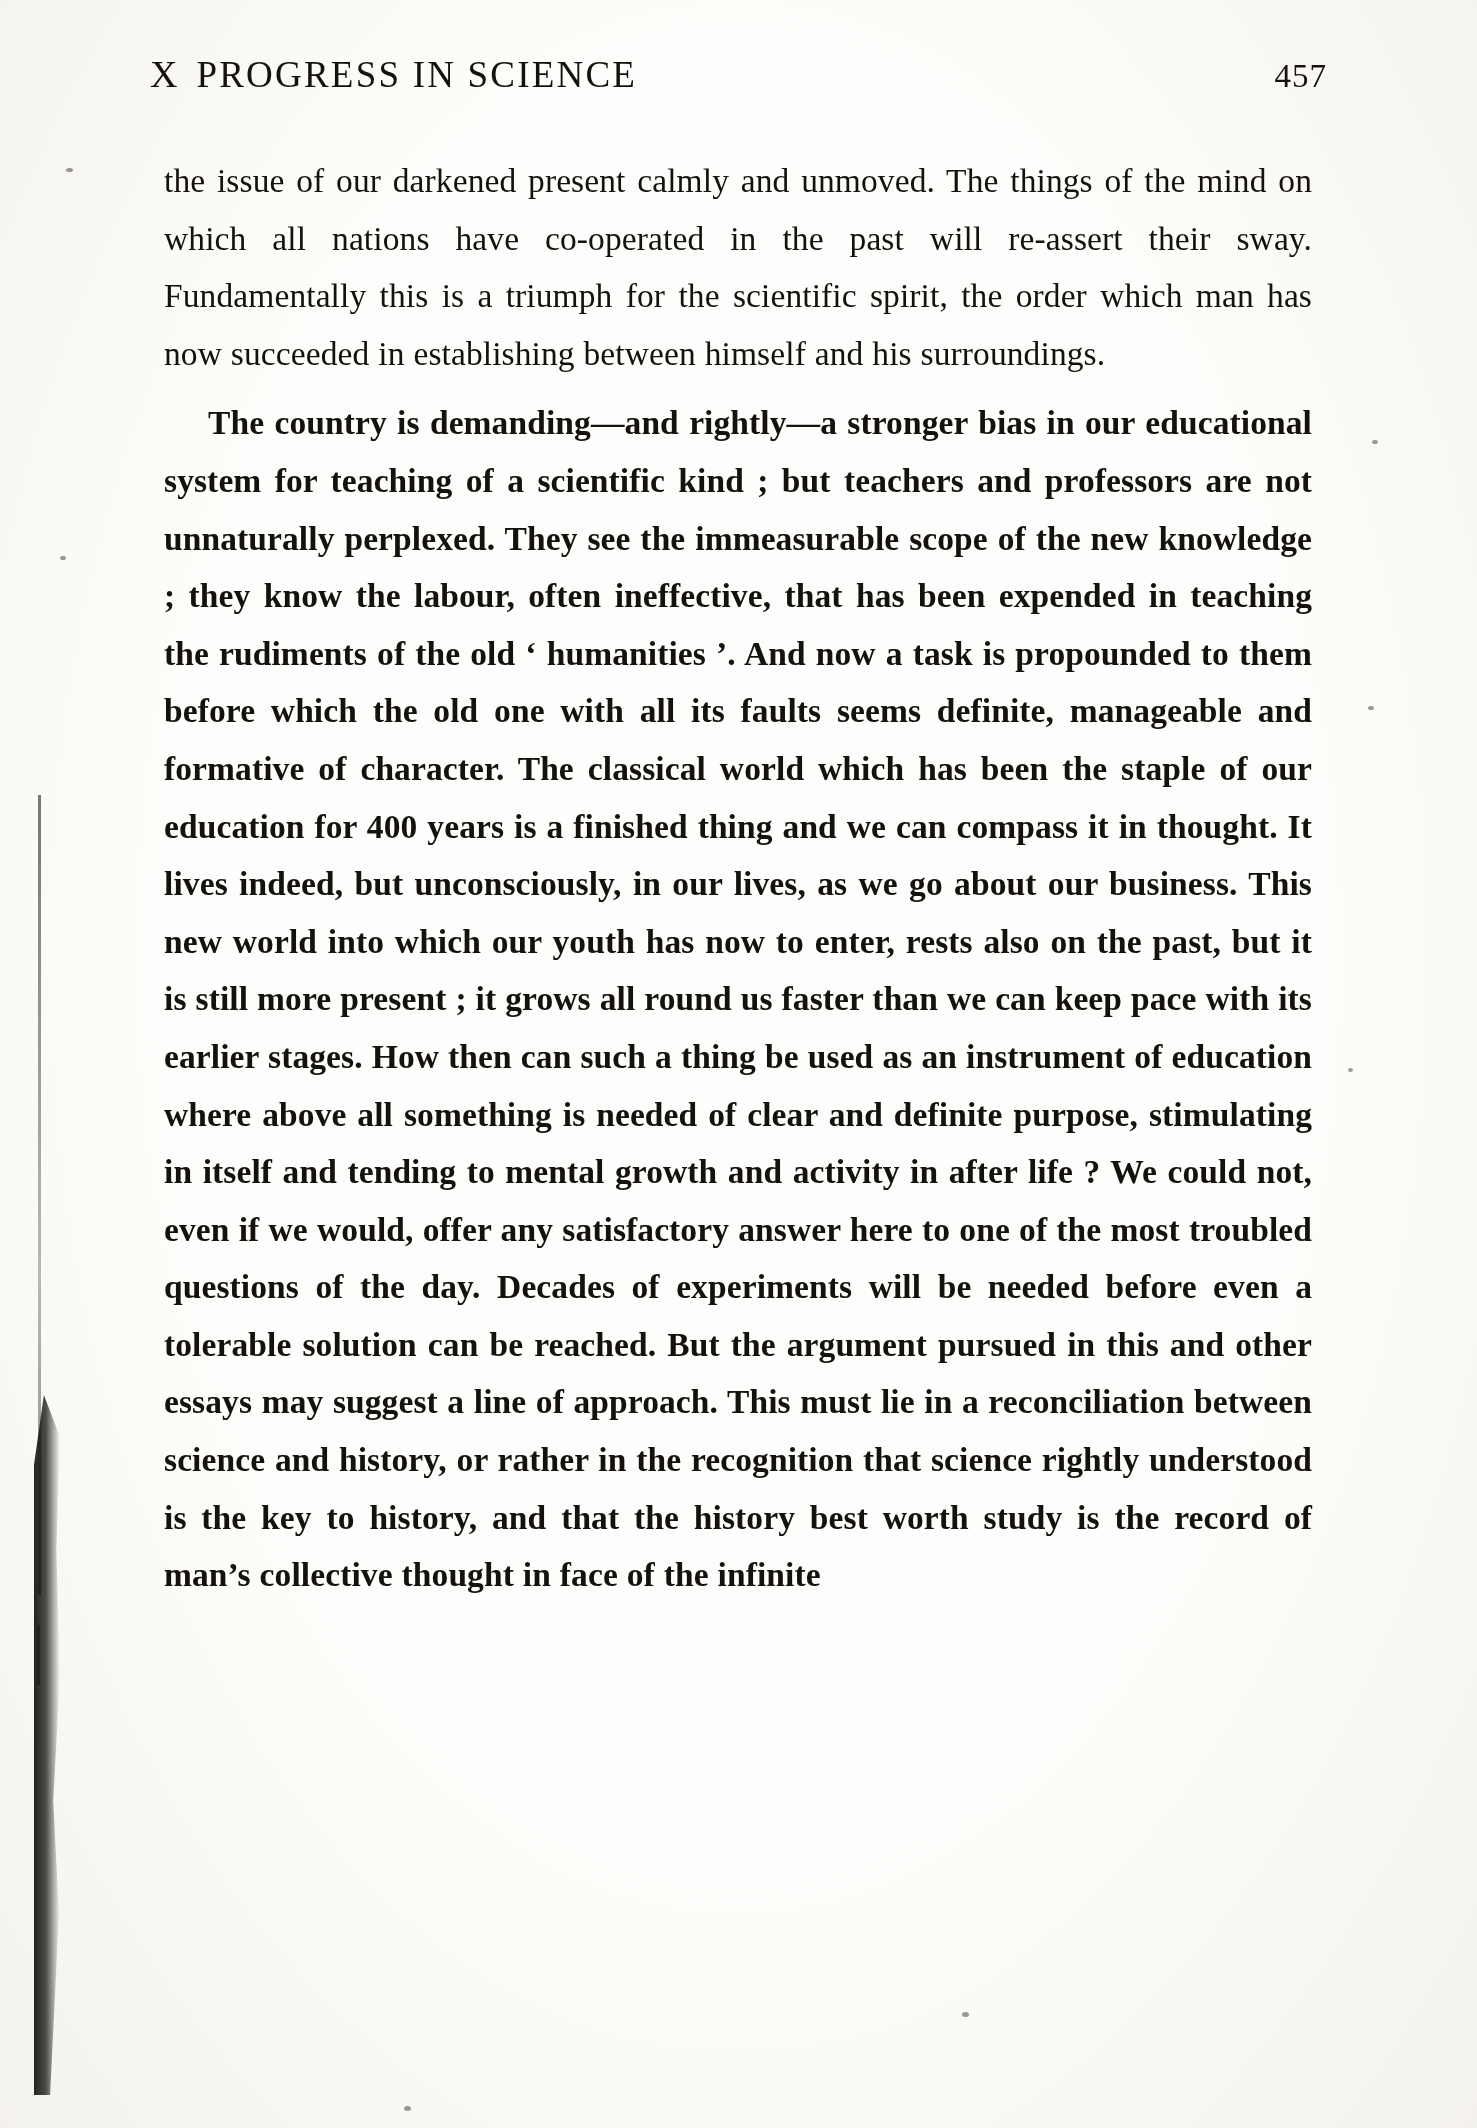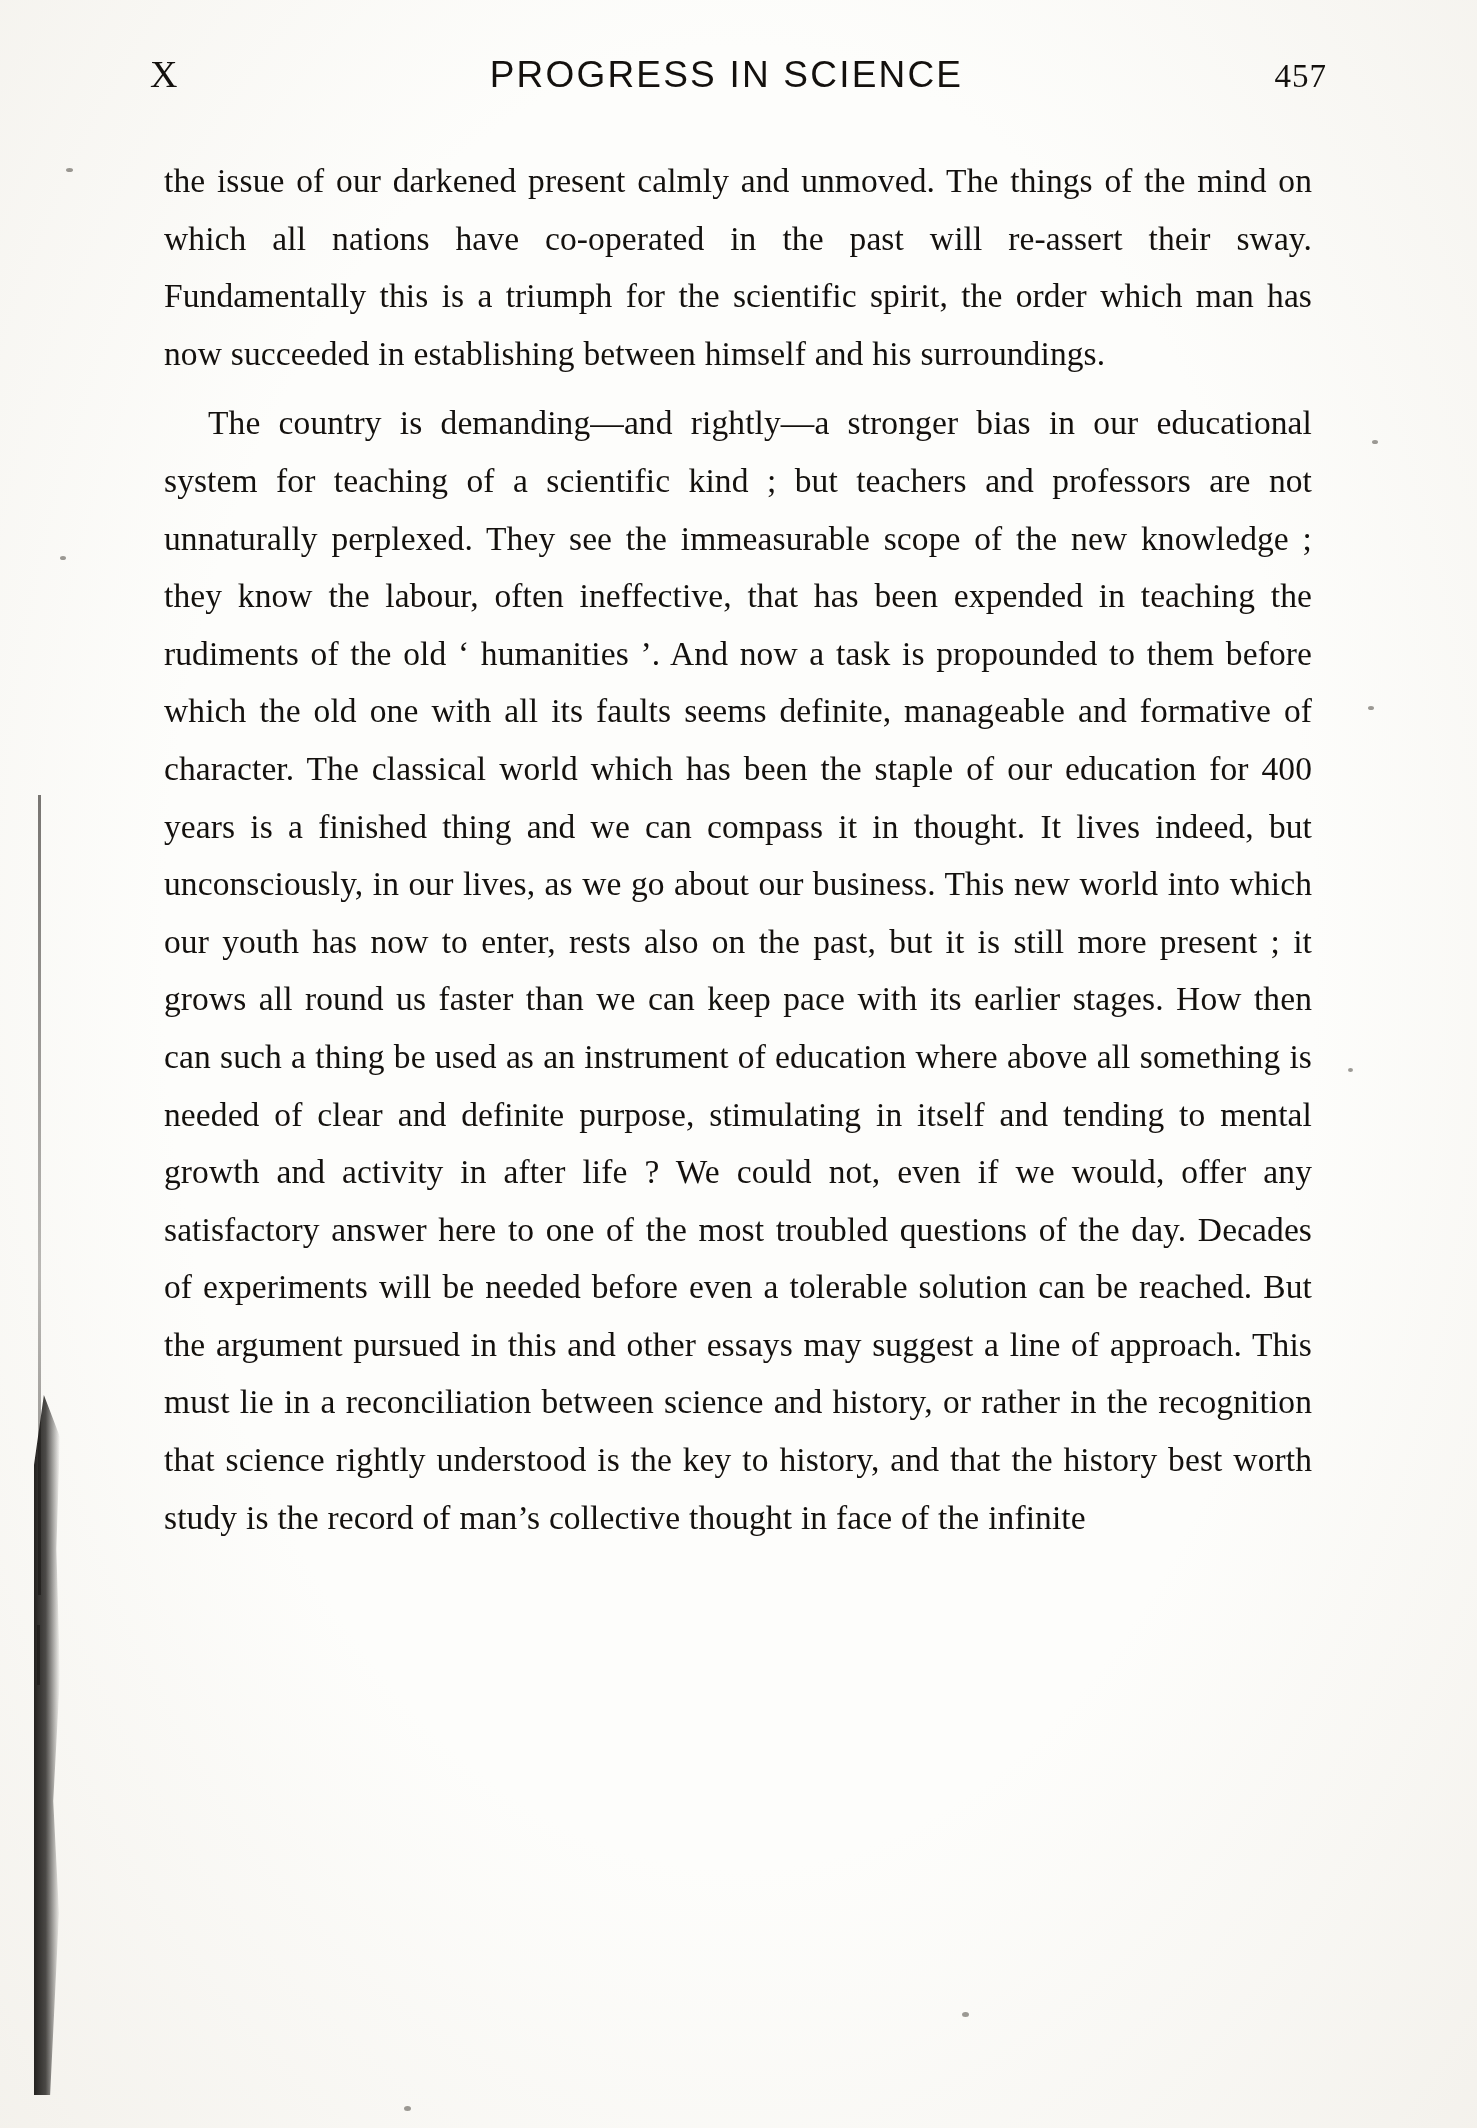--- a/index.html
+++ b/index.html
@@ -40,23 +40,22 @@
   }
   .folio-left {
     font-size: 38px;
     letter-spacing: 1px;
     font-family: "Liberation Serif", serif;
   }
   .running-head {
     font-size: 37px;
     letter-spacing: 2.2px;
     flex: 1;
-    text-align: center;
     margin: 0 18px;
-    font-family: Liberation Sans, sans-serif;
+    font-family: Liberation Serif, serif;
   }
   .folio-right {
     font-size: 33px;
     letter-spacing: 1px;
     font-family: "Liberation Serif", serif;
   }
   .body-text {
     position: absolute;
     top: 140px;
     left: 152px;
@@ -66,20 +65,21 @@
     margin: 12px;
     font-size: 33.5px;
     line-height: 57.6px;
     text-align: justify;
     text-justify: inter-word;
     letter-spacing: 0.1px;
     word-spacing: 0.4px;
   }
   .para + .para {
     text-indent: 44px;
+    font-weight: bold;
   }
   .para:last-child {
     
   }
   
   .gutter-edge {
     position: absolute;
     left: 34px;
     top: 795px;
     width: 34px;

